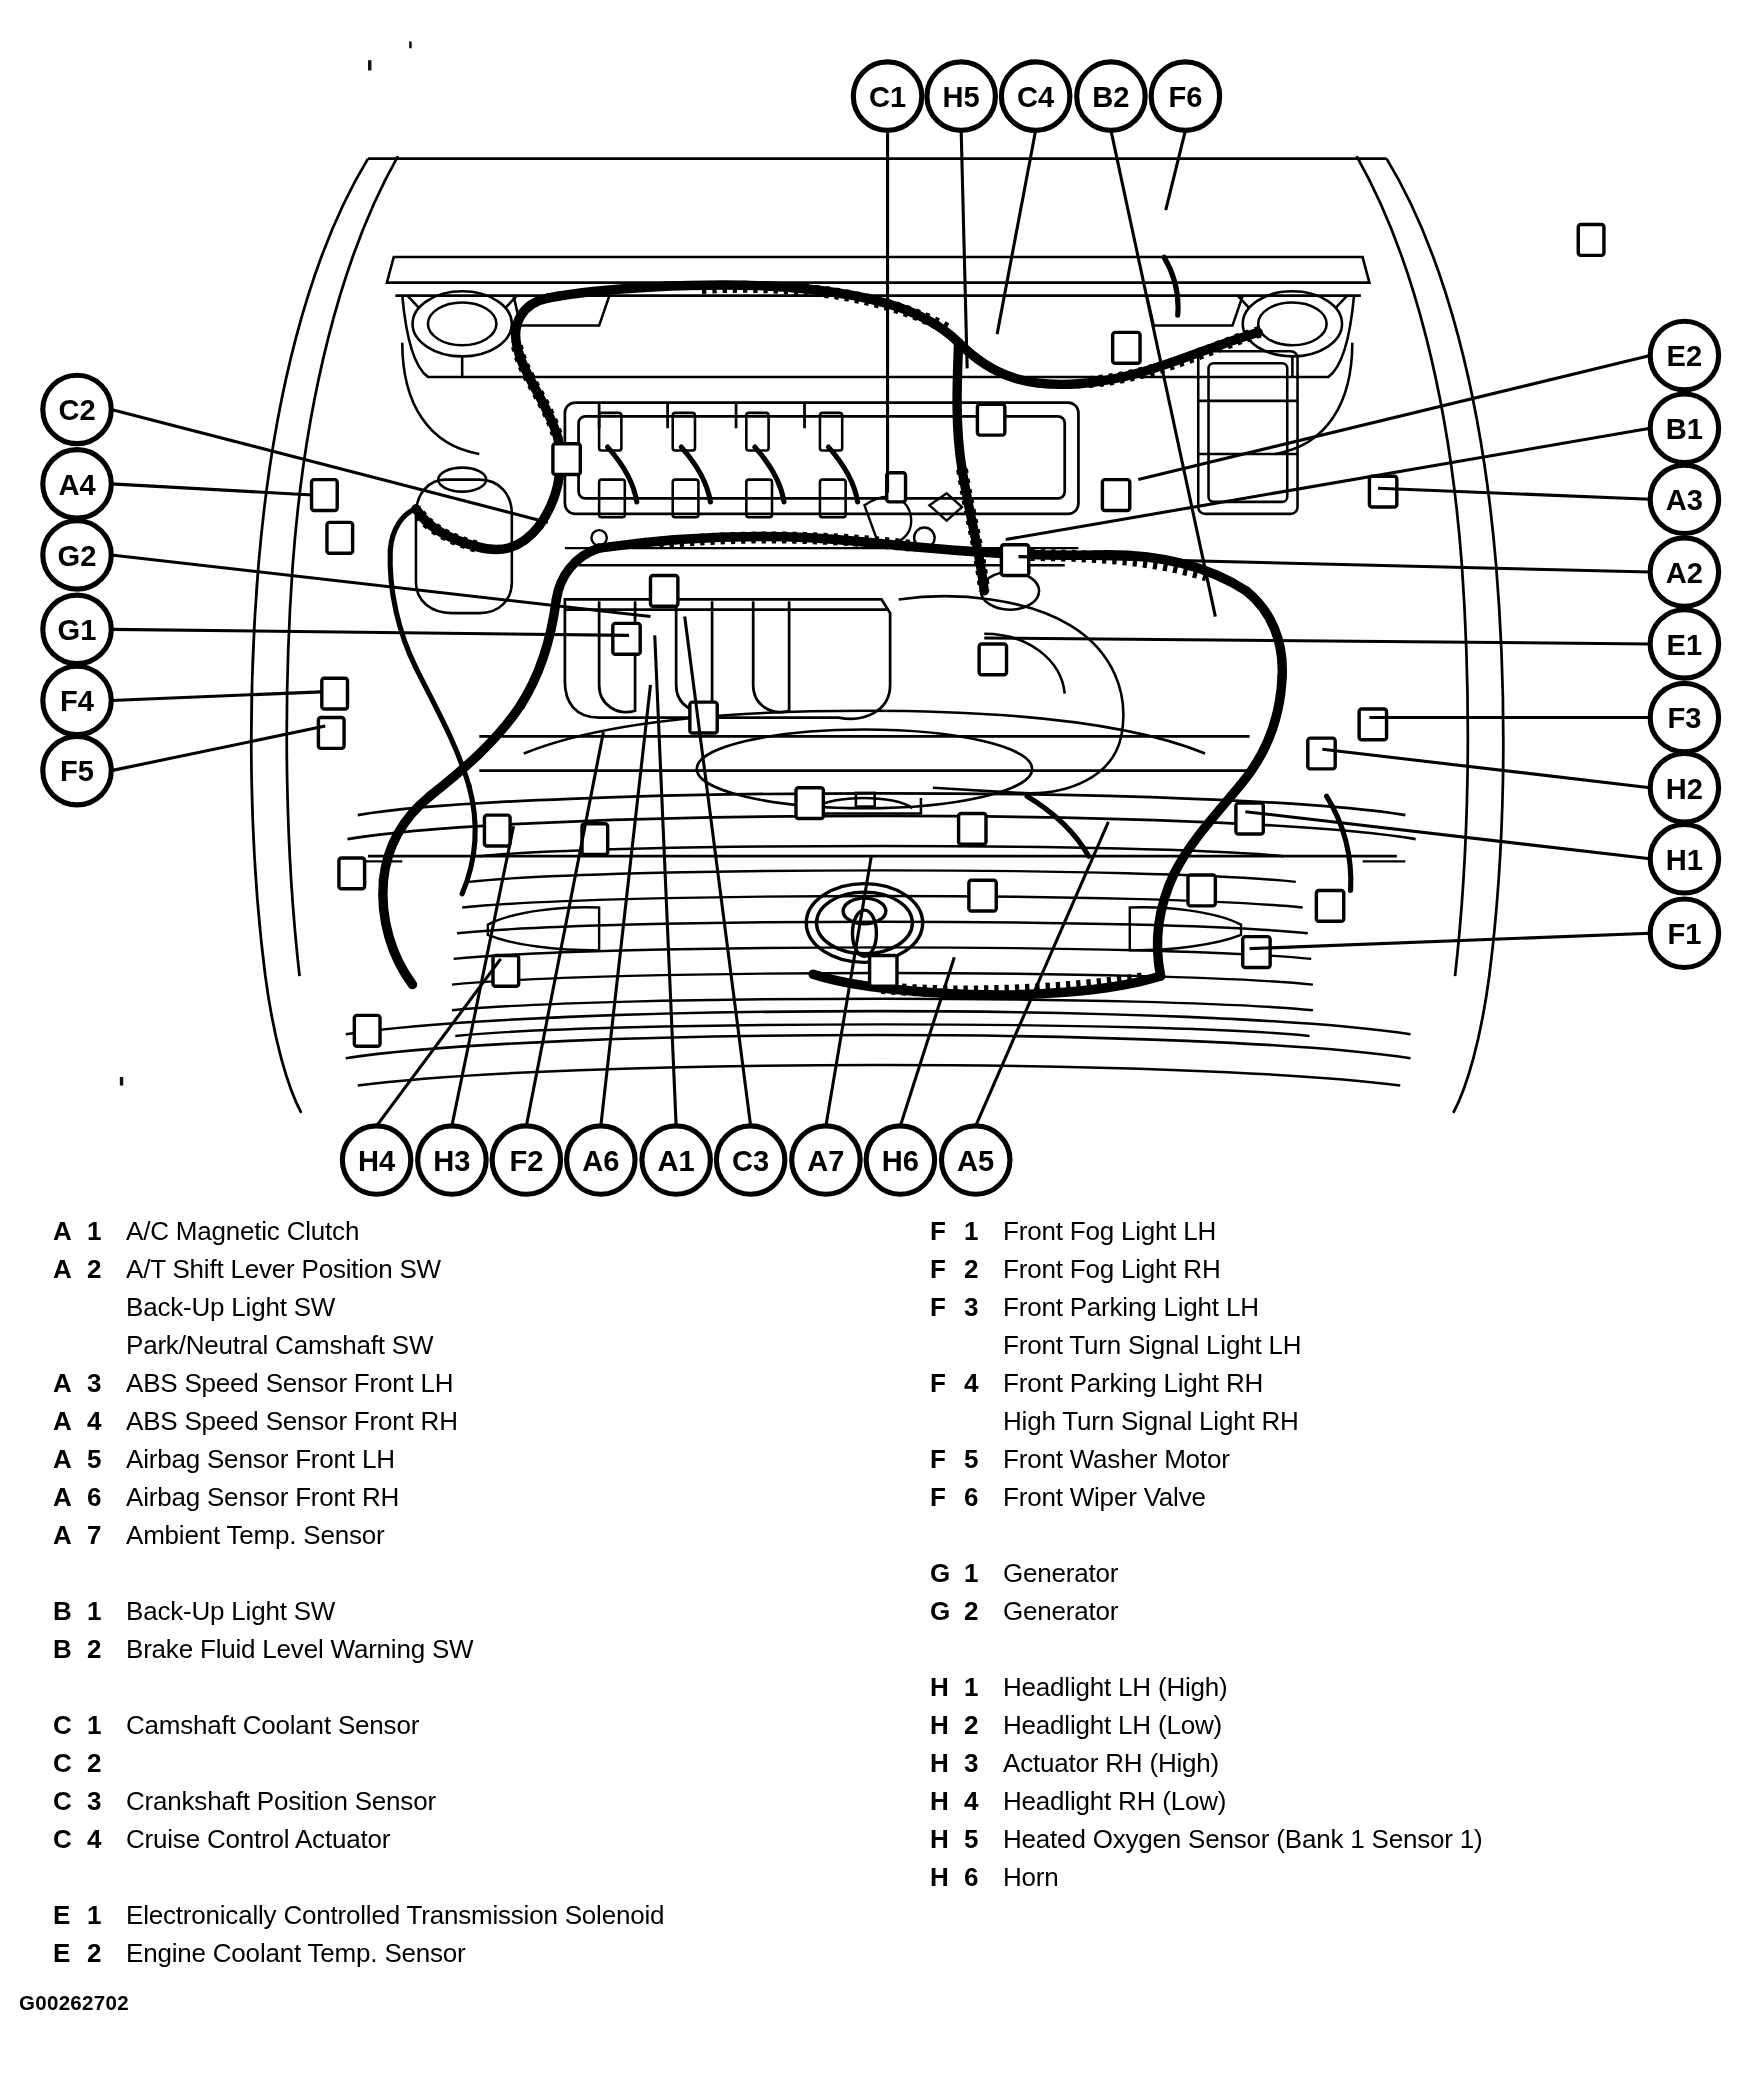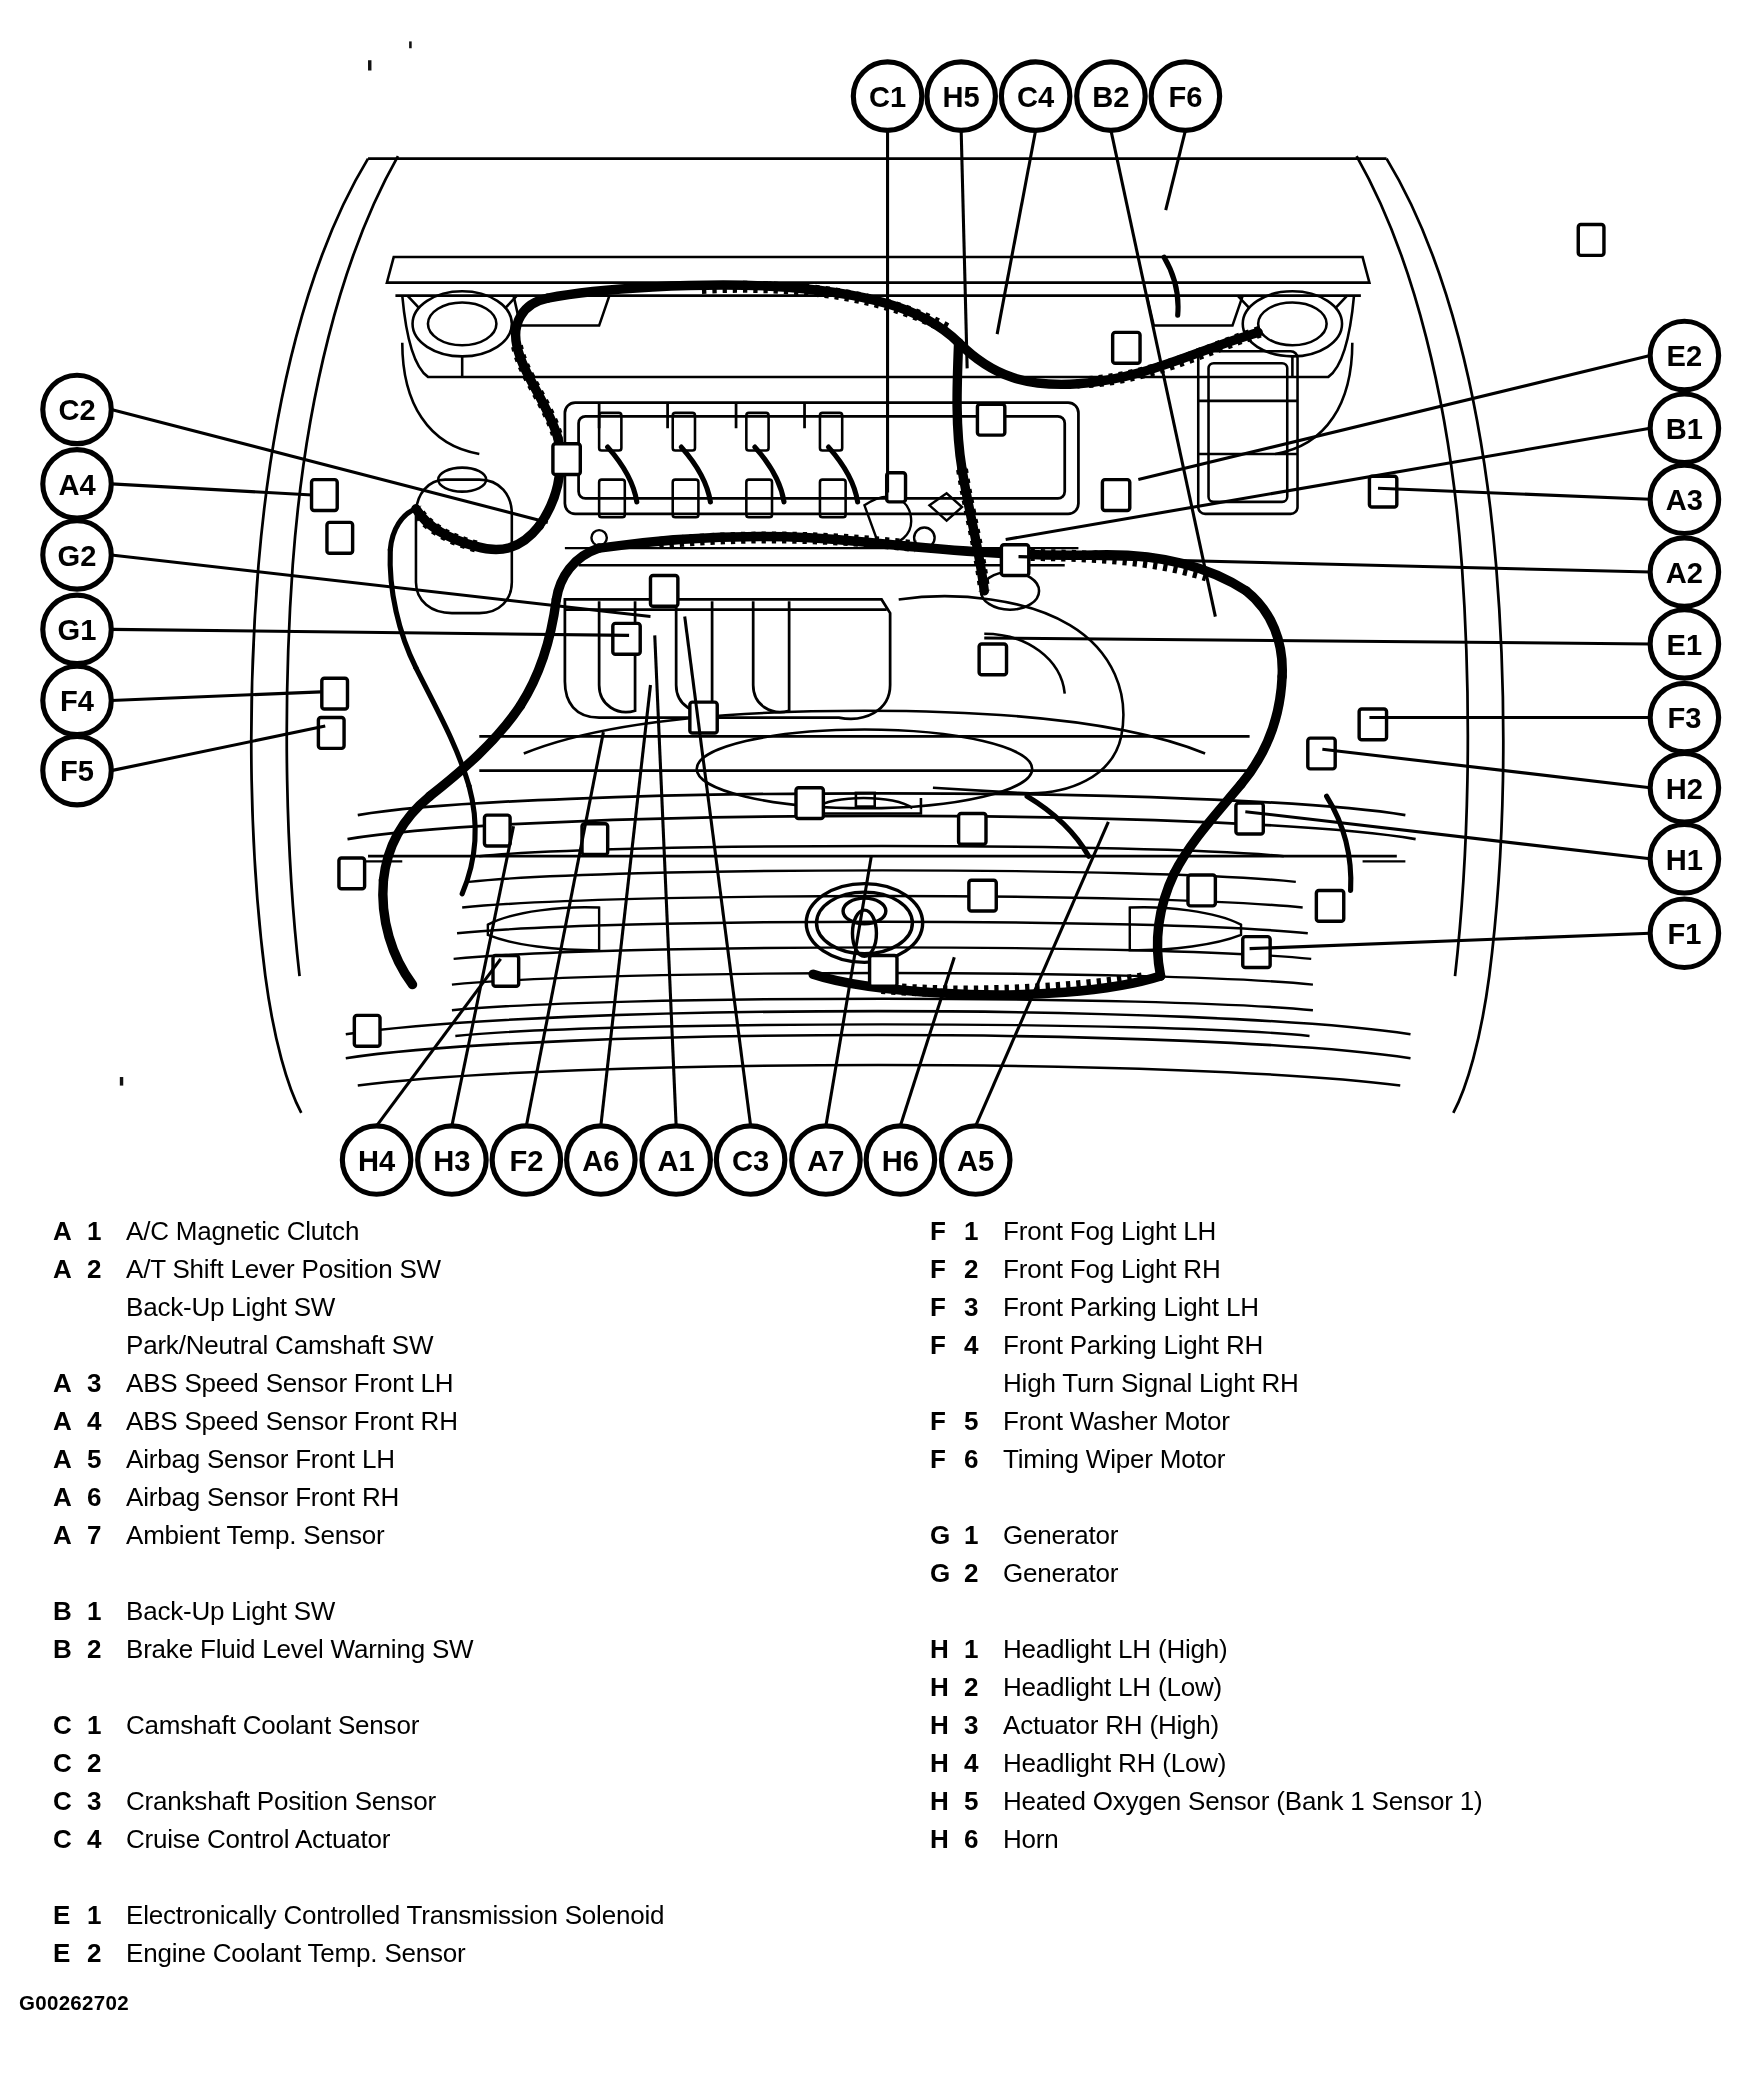--- a/index.html
+++ b/index.html
@@ -609,39 +609,44 @@
         <div class="legend-row">
           <span class="lg-letter">F</span>
           <span class="lg-num">2</span>
           <span class="lg-text">Front Fog Light RH</span>
         </div>
         <div class="legend-row">
           <span class="lg-letter">F</span>
           <span class="lg-num">3</span>
           <span class="lg-text">Front Parking Light LH</span>
         </div>
+        <div class="legend-row cont">
+          <span class="lg-letter"></span>
+          <span class="lg-num"></span>
+          <span class="lg-text">Front Turn Signal Light LH</span>
+        </div>
         <div class="legend-row">
           <span class="lg-letter">F</span>
           <span class="lg-num">4</span>
           <span class="lg-text">Front Parking Light RH</span>
         </div>
         <div class="legend-row cont">
           <span class="lg-letter"></span>
           <span class="lg-num"></span>
           <span class="lg-text">High Turn Signal Light RH</span>
         </div>
         <div class="legend-row">
           <span class="lg-letter">F</span>
           <span class="lg-num">5</span>
           <span class="lg-text">Front Washer Motor</span>
         </div>
         <div class="legend-row">
           <span class="lg-letter">F</span>
           <span class="lg-num">6</span>
-          <span class="lg-text">Timing Wiper Motor</span>
+          <span class="lg-text">Front Wiper Valve</span>
         </div>
         <div class="legend-row cont">
           <span class="lg-letter"></span>
           <span class="lg-num"></span>
           <span class="lg-text"></span>
         </div>
         <div class="legend-row">
           <span class="lg-letter">G</span>
           <span class="lg-num">1</span>
           <span class="lg-text">Generator</span>

